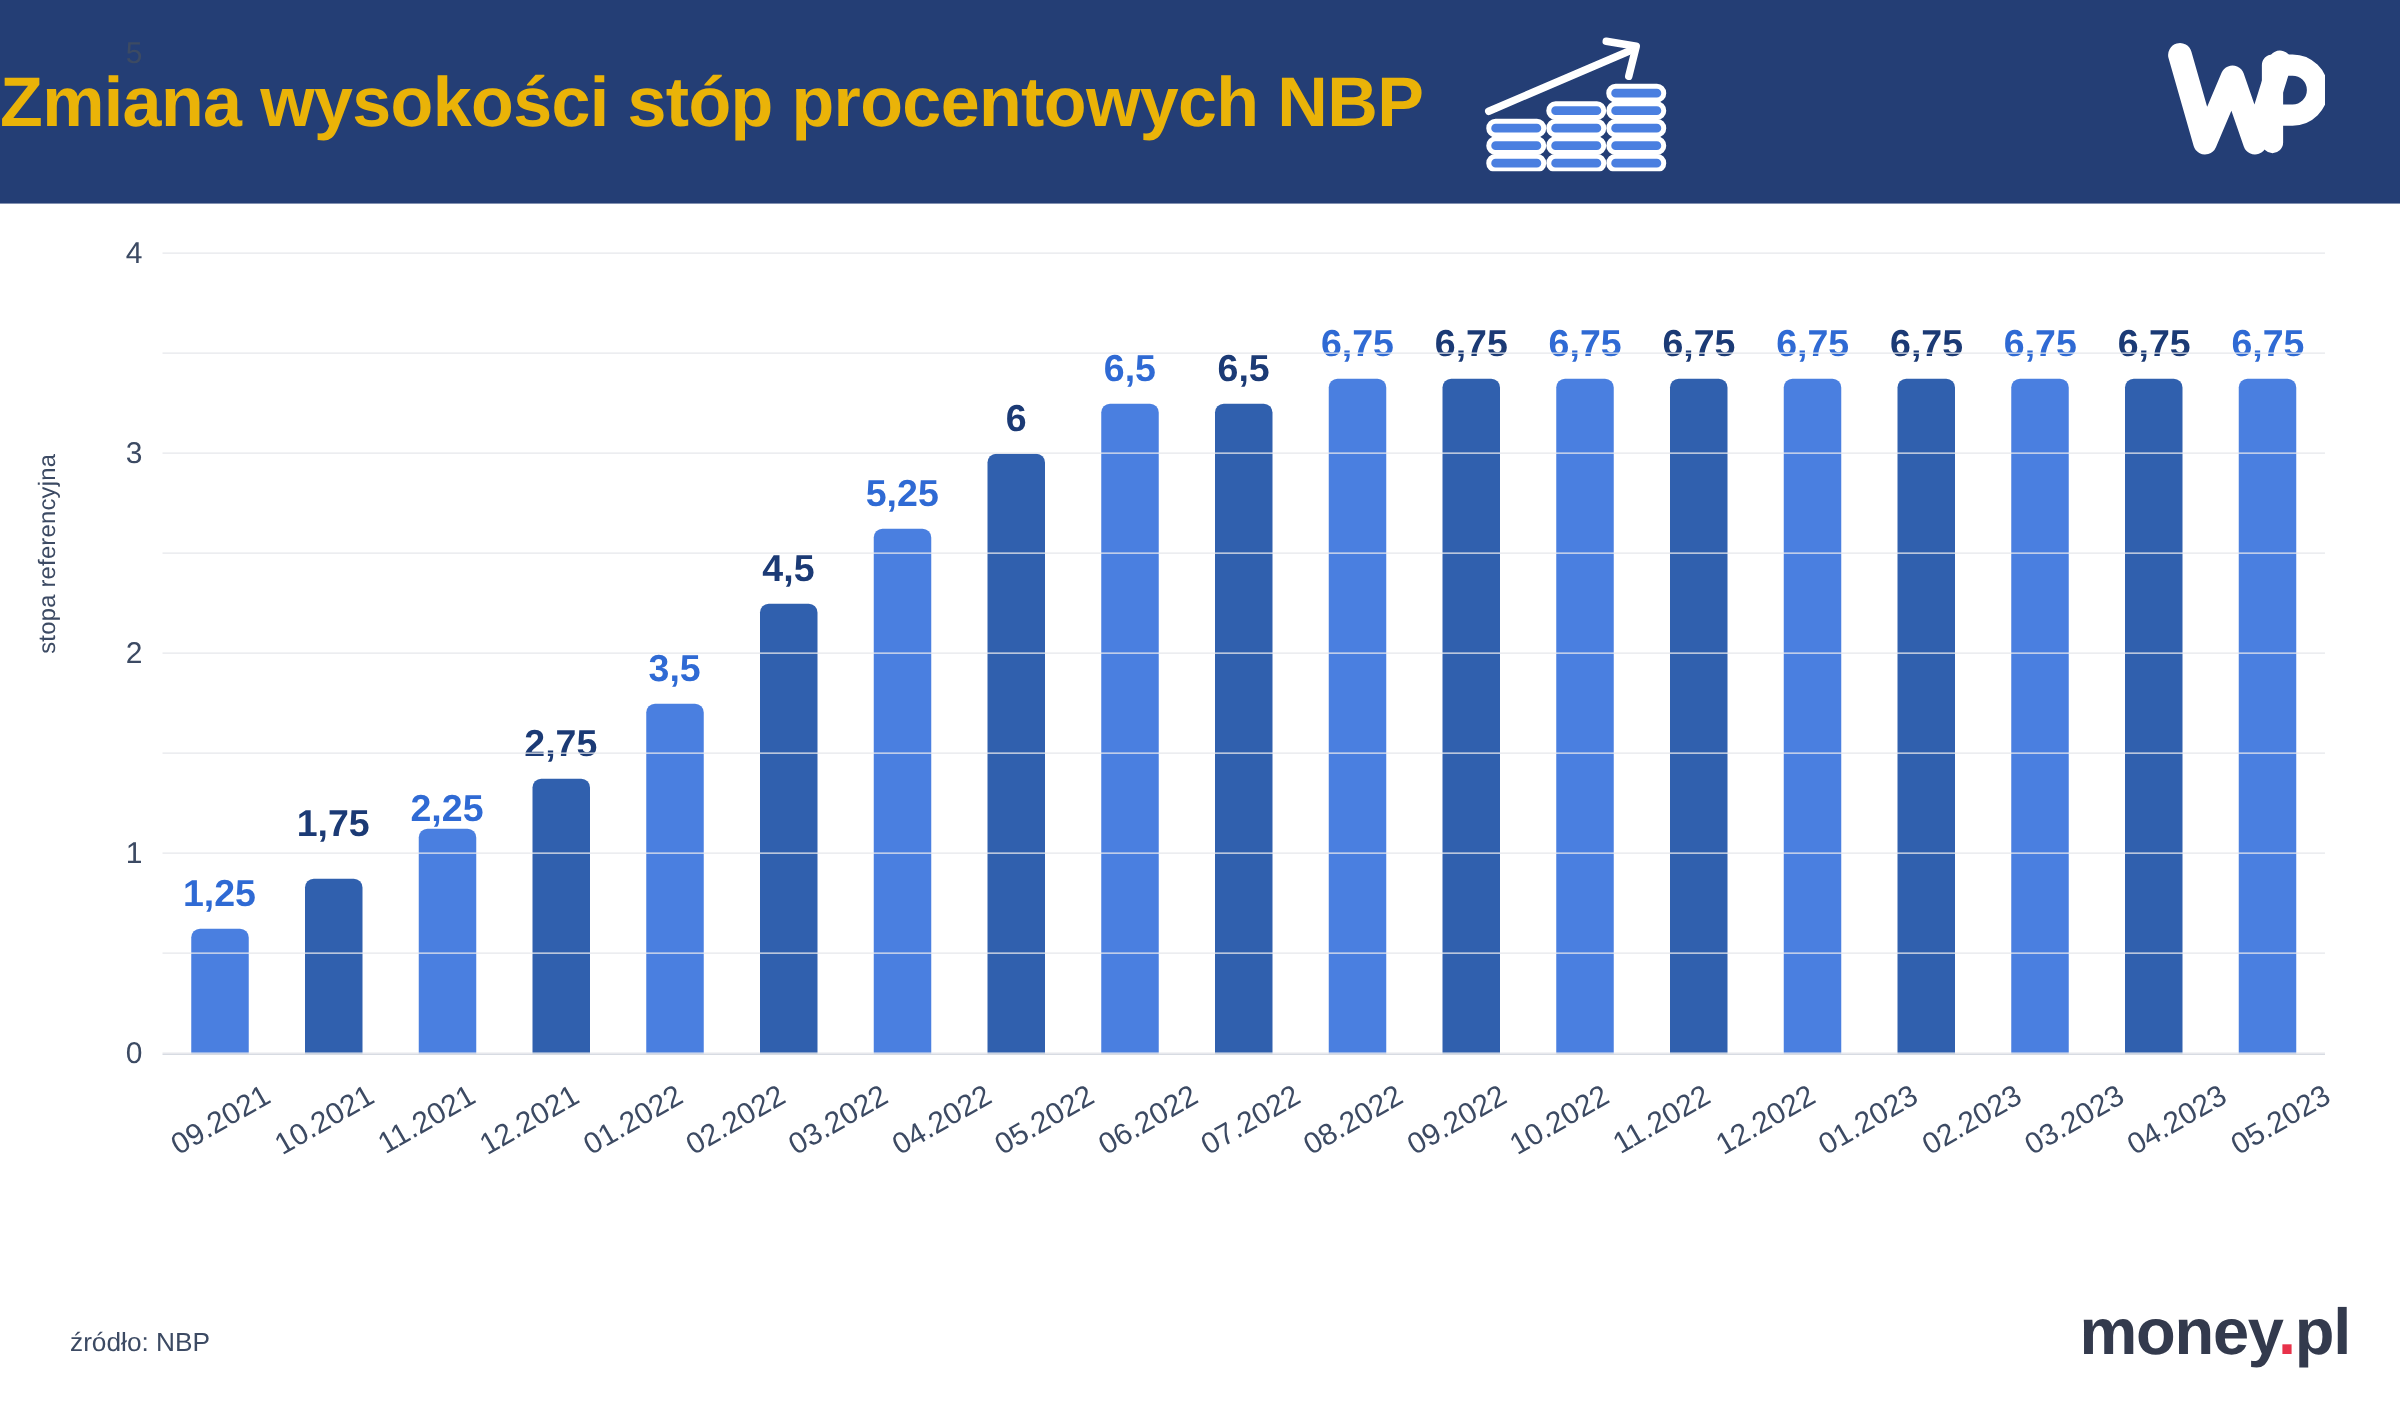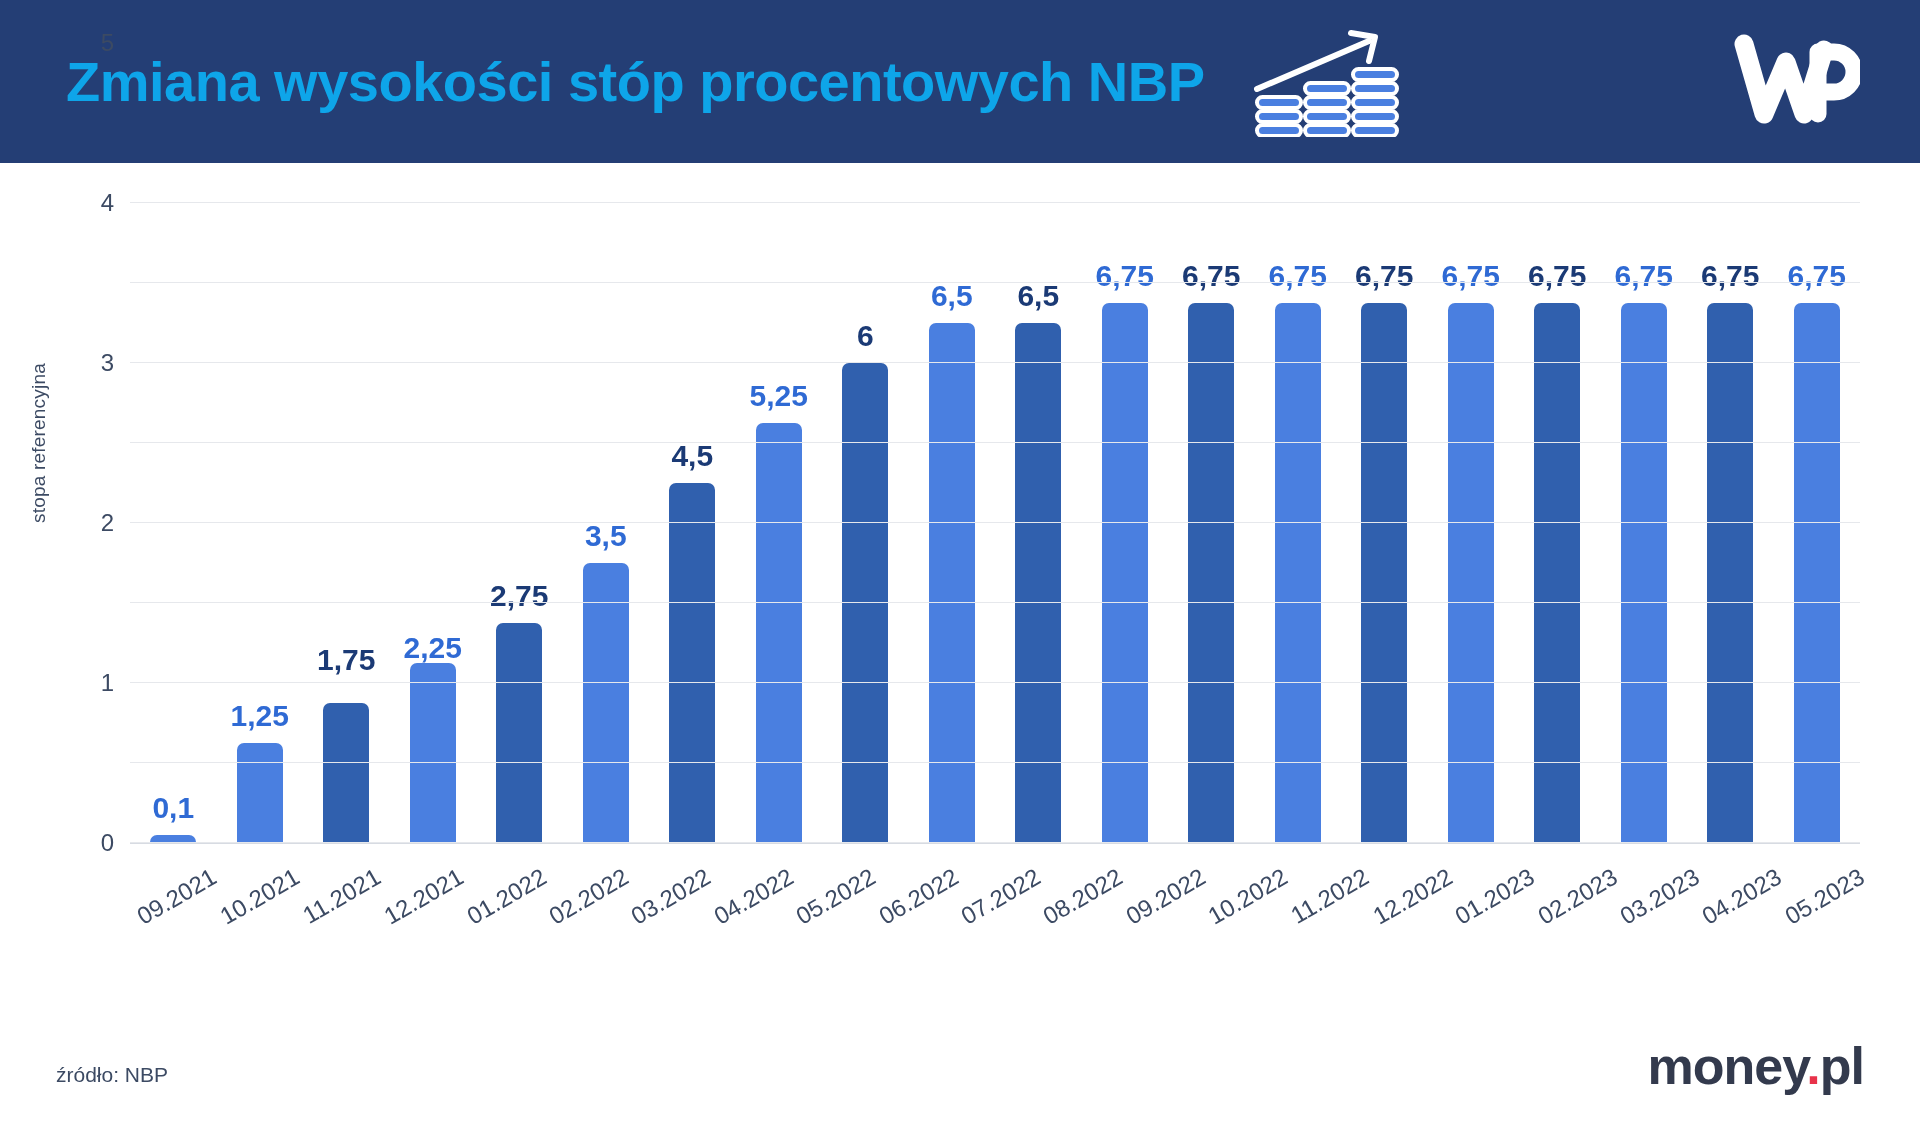--- a/index.html
+++ b/index.html
@@ -12,22 +12,21 @@
     position:relative;
   }
 
   
   #header{
     position:absolute;left:0;top:0;width:1920px;height:163px;
     background:#243e75;
     display:flex;align-items:center;
   }
   #header-title{
-    margin-left:66px;
-    color:#0ea5e9;
+    color:#eab308;
     font-size:56px;
     font-weight:700;
     letter-spacing:-0.5px;
     white-space:nowrap;
     line-height:1;
   }
   #coins-icon{
     margin-left:46px;
     width:150px;height:110px;
     flex:0 0 auto;
@@ -140,21 +139,21 @@
   }
 
   
   #source{
     position:absolute;left:56px;top:1063px;
     color:#3c4a63;
     font-size:21px;
     white-space:nowrap;
   }
   #money-logo{
-    position:absolute;right:56px;top:1040px;
+    position:absolute;right:40px;top:1040px;
     font-size:52px;
     font-weight:700;
     color:#333a4d;
     letter-spacing:-1px;
     white-space:nowrap;
     line-height:1;
   }
   #money-dot{color:#e8324a;}
 </style>
 </head>
@@ -197,24 +196,20 @@
 </div>
 
 <div id="plot">
 
   <div id="y-axis-title">stopa referencyjna</div>
 
   <div id="grid">
 
     <div id="bars">
         <div class="bar-slot">
-          <div class="bar-label light" style="bottom: 20px;">0,1</div>
-          <div class="bar light" title="09.2021: 0,1" style="height: 8px;"></div>
-        </div>
-        <div class="bar-slot">
           <div class="bar-label light" style="bottom: 112px;">1,25</div>
           <div class="bar light" title="11.2021: 1,25" style="height: 100px;"></div>
         </div>
         <div class="bar-slot">
           <div class="bar-label dark" style="bottom: 168px;">1,75</div>
           <div class="bar dark" title="12.2021: 1,75" style="height: 140px;"></div>
         </div>
         <div class="bar-slot">
           <div class="bar-label light" style="bottom: 180px;">2,25</div>
           <div class="bar light" title="01.2022: 2,25" style="height: 180px;"></div>

